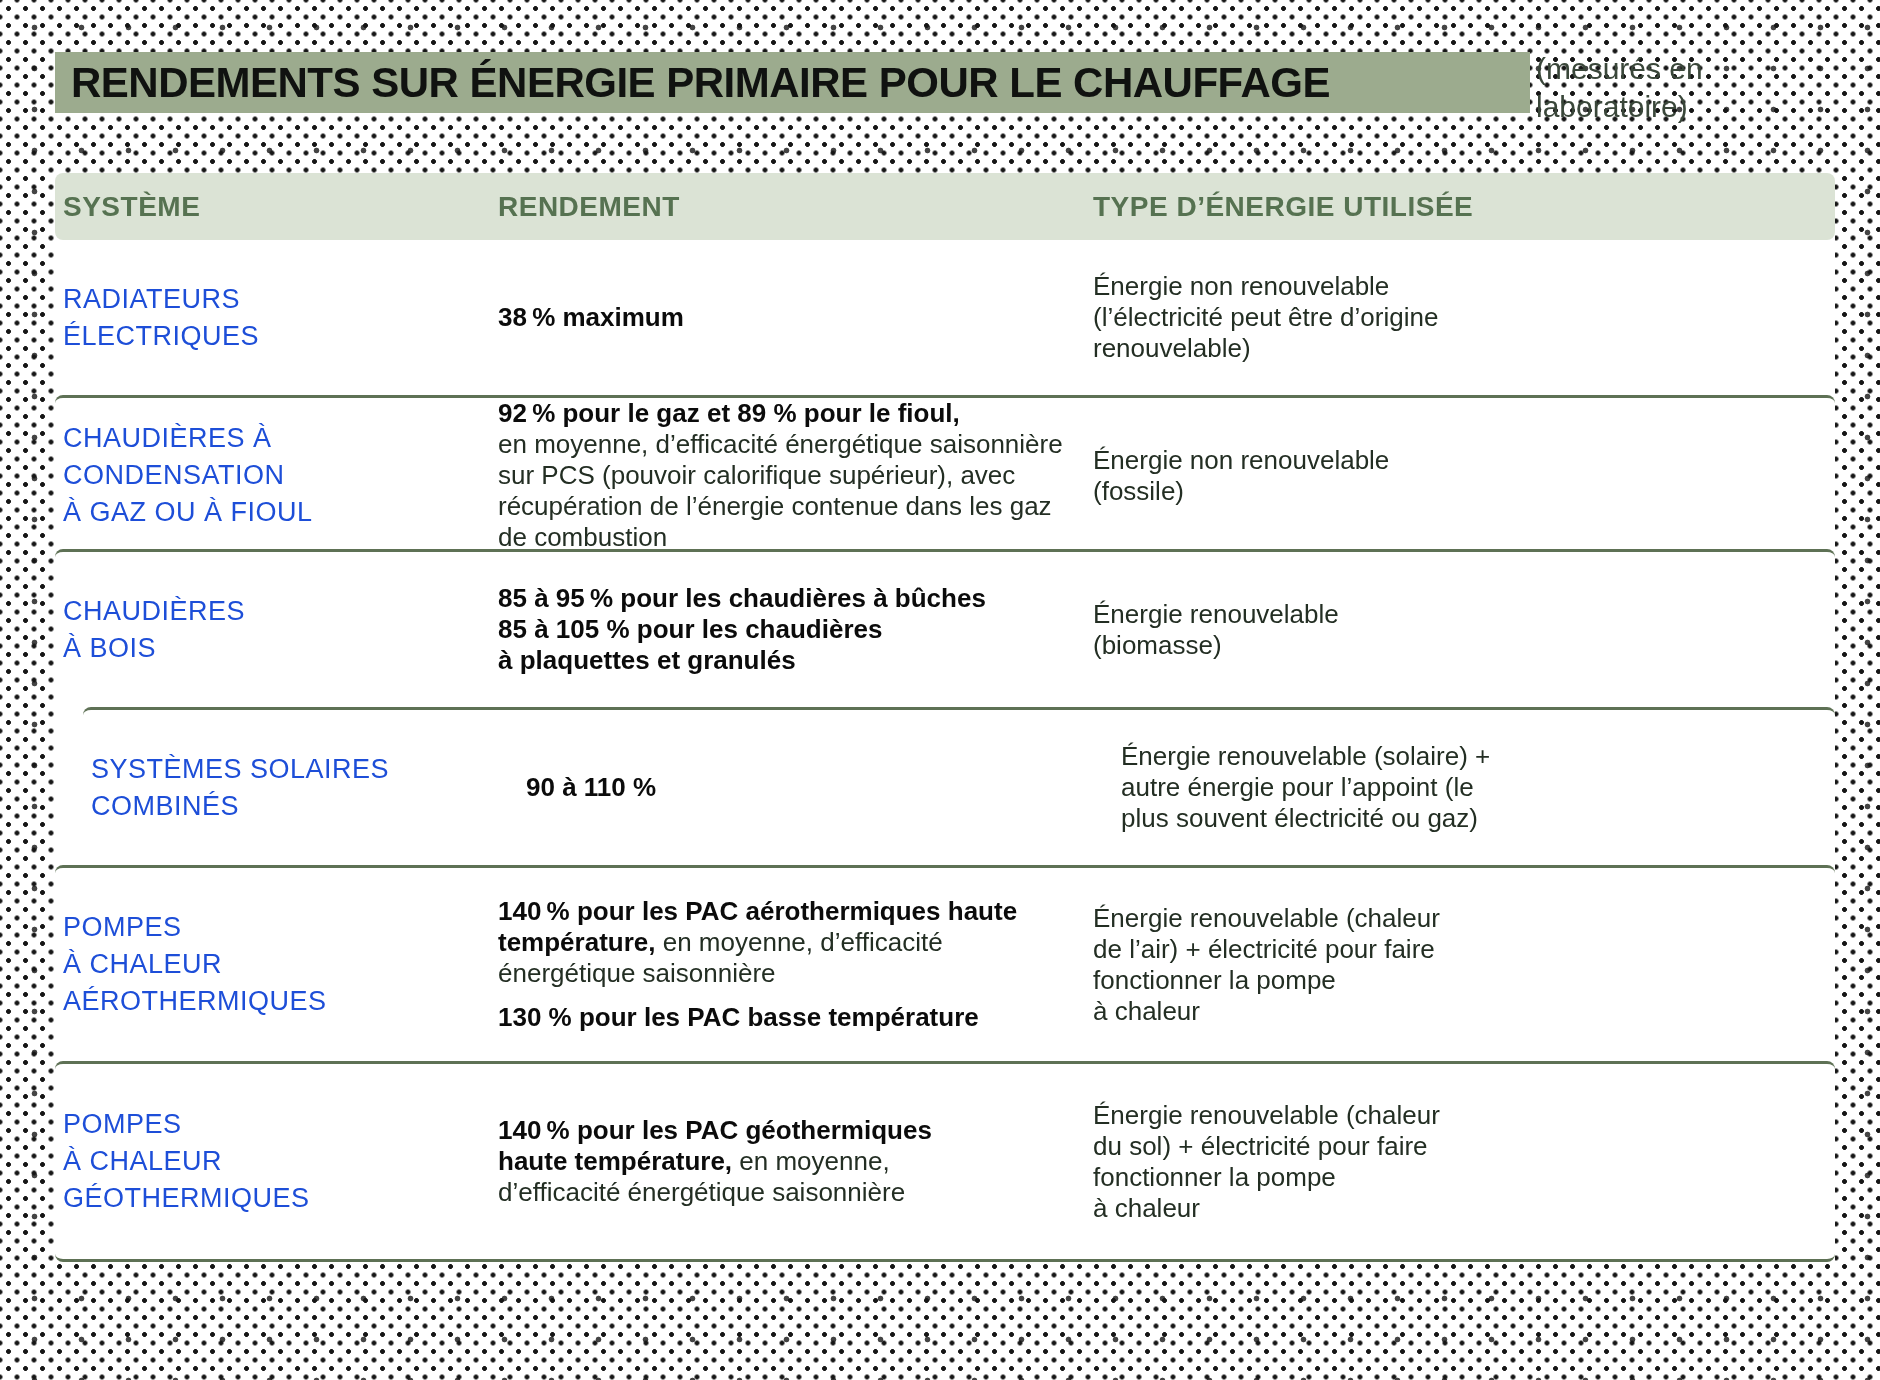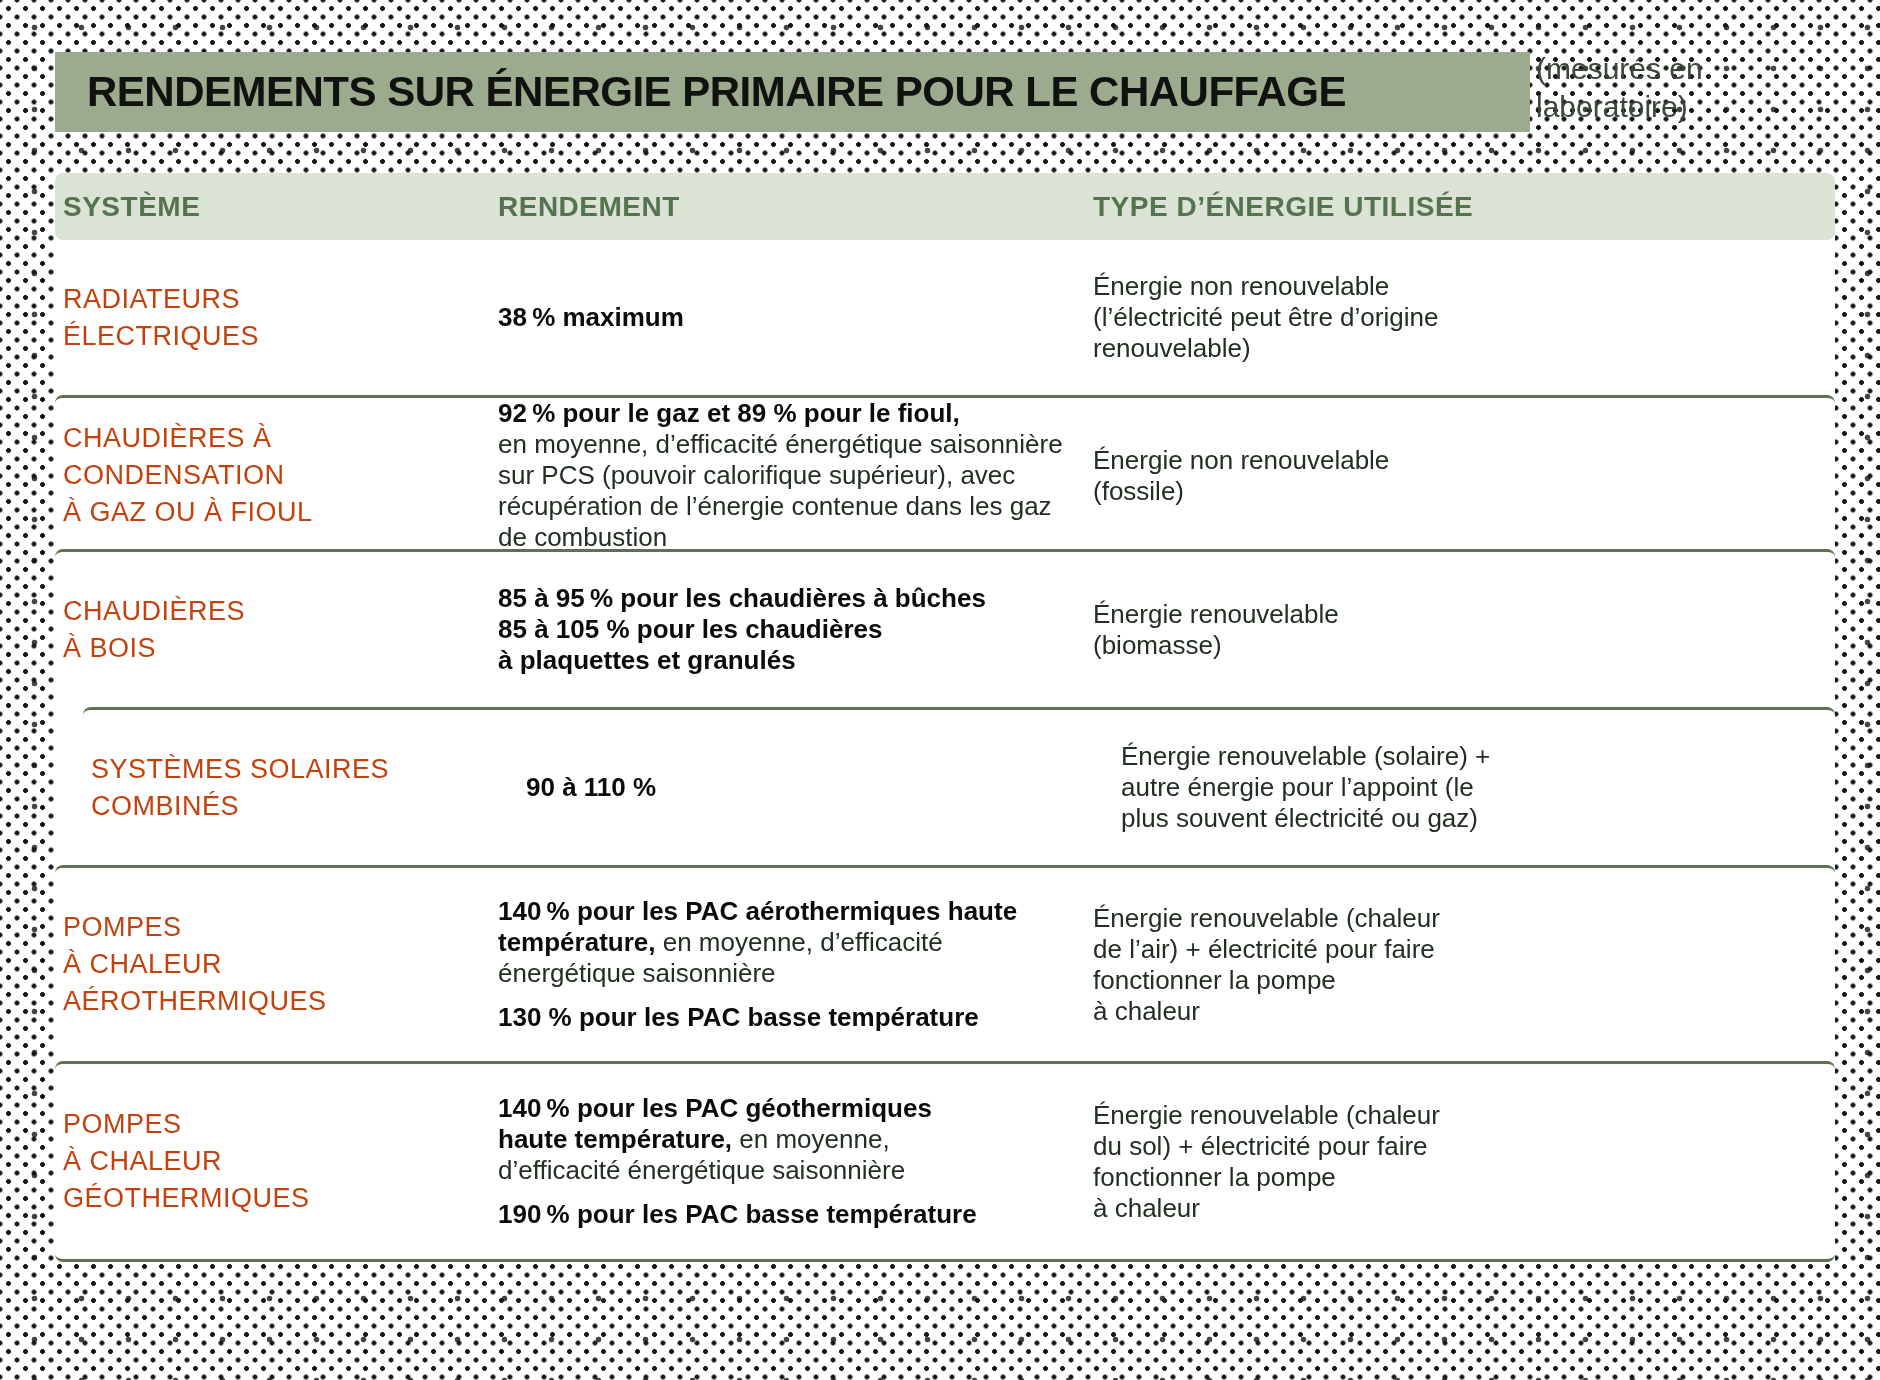--- a/index.html
+++ b/index.html
@@ -13,23 +13,23 @@
     position:relative;width:1880px;height:1380px;
     background-color:#ffffff;
     background-image:
       radial-gradient(circle,#161616 2.1px,transparent 2.8px),
       radial-gradient(circle,#161616 2.1px,transparent 2.8px),
       radial-gradient(circle,rgba(22,22,22,.8) 2.5px,transparent 3.2px);
     background-size:17px 17px,17px 17px,47px 41px;
     background-position:0 0,8.5px 8.5px,11px 7px;
   }
   .title-bar{
-    position:absolute;left:55px;top:52px;width:1475px;height:80px;
+    position:absolute;left:55px;top:52px;width:1475px;height:61px;
     background:#9cab8e;display:flex;align-items:center;
-    padding-left:32px;box-sizing:border-box;
+    padding-left:16px;box-sizing:border-box;
   }
   .title-bar h1{
     margin:0;font-size:42px;font-weight:bold;color:#101210;
     letter-spacing:-0.5px;white-space:nowrap;
   }
   .title-note{
     position:absolute;left:1536px;top:50px;width:310px;
     font-size:30px;line-height:1.28;color:#3a473a;white-space:pre-line;
   }
   .table{
@@ -42,21 +42,21 @@
   }
   .thead{
     height:67px;background:#dbe3d5;
   }
   .thead .cell{
     font-size:28px;font-weight:bold;color:#567251;letter-spacing:0.5px;
   }
   .cell{padding-left:8px;box-sizing:border-box;}
   .cell.c3{padding-left:10px;padding-right:14px;}
   .sys{
-    font-size:27px;color:#c2410c;line-height:1.37;
+    font-size:27px;color:#1d4ed8;line-height:1.37;
     letter-spacing:0.5px;white-space:pre;
   }
   .rend{font-size:26px;line-height:31px;color:#232e23;}
   .rend .b{font-weight:bold;color:#0b0b0b;white-space:pre;}
   .rend .n{white-space:pre;}
   .rend-p2{margin-top:13px;}
   .energie{
     font-size:26px;line-height:31px;color:#232e23;white-space:pre;
   }
   .r1{height:155px;}
@@ -158,21 +158,20 @@
     </div>
 
     <div class="trow r6">
       <div class="cell c1 sys">POMPES
 À CHALEUR
 GÉOTHERMIQUES</div>
       <div class="cell c2 rend">
         <div class="rend-p1"><span class="b">140 % pour les PAC géothermiques
 haute température,</span><span class="n"> en moyenne,
 d’efficacité énergétique saisonnière</span></div>
-        <div class="rend-p2 b">190 % pour les PAC basse température</div>
       </div>
       <div class="cell c3 energie">Énergie renouvelable (chaleur
 du sol) + électricité pour faire
 fonctionner la pompe
 à chaleur</div>
     </div>
 
   </div>
 </div>
 

